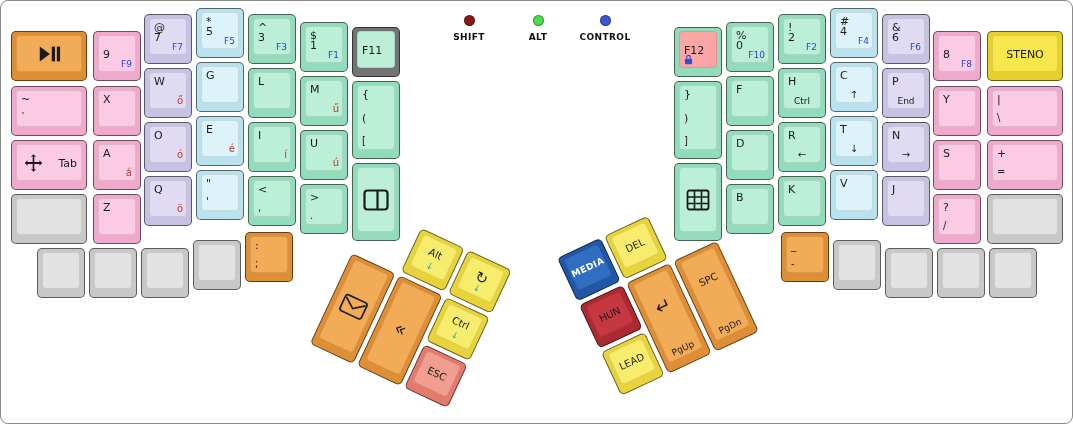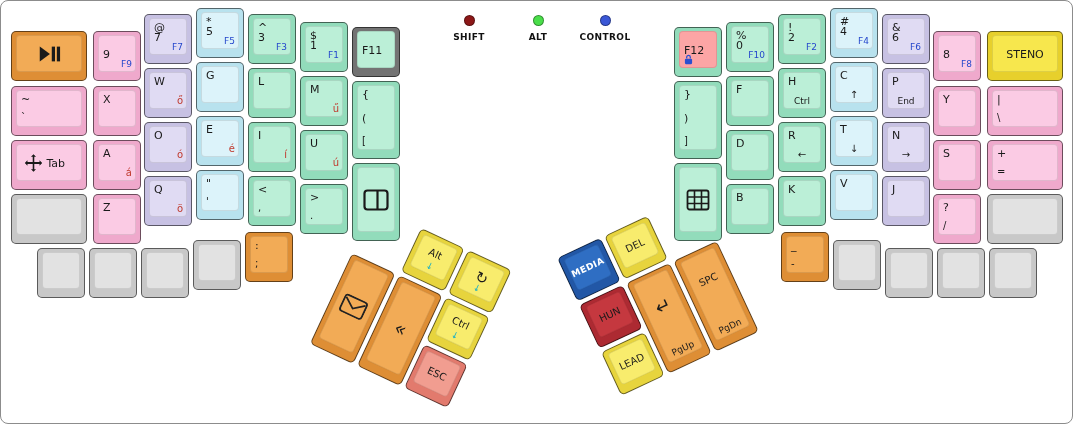--- a/index.html
+++ b/index.html
@@ -17,21 +17,21 @@
   }
   .lbl { position:absolute; color:#1a1a1a; font-size:11px; line-height:1; white-space:pre; }
   .p-tl { top:3px; left:4px; }
   .p-ml { top:50%; left:4px; transform:translateY(-50%); }
   .p-bl { bottom:3px; left:4px; font-size:10px; }
   .p-br { bottom:2px; right:3px; font-size:9px; }
   .p-bc { bottom:2px; left:50%; transform:translateX(-50%); font-size:9px; }
   .p-c  { top:50%; left:50%; transform:translate(-50%,-50%); }
   .p-tc { top:8px; left:50%; transform:translateX(-50%); font-size:10px; }
   .p-uc { top:26%; left:50%; transform:translateX(-50%); }
-  .p-mr { top:50%; right:16px; transform:translateY(-50%); }
+  .p-mr { top:50%; right:4px; transform:translateY(-50%); }
   .c-blue  { color:#2547cc; font-size:9px; }
   .c-red   { color:#c03a2e; font-size:10px; }
   .c-teal  { color:#17aec6; }
   .c-white { color:#ffffff; }
   .s-sm  { font-size:9px; font-weight:bold; letter-spacing:0.4px; }
   .s-md  { font-size:10px; }
   .s-big { font-size:15px; }
   .s-xl  { font-size:19px; }
   .cluster { position:absolute; width:0; height:0; transform-origin:0 0; }
   .icon { position:absolute; display:flex; align-items:center; justify-content:center; }

